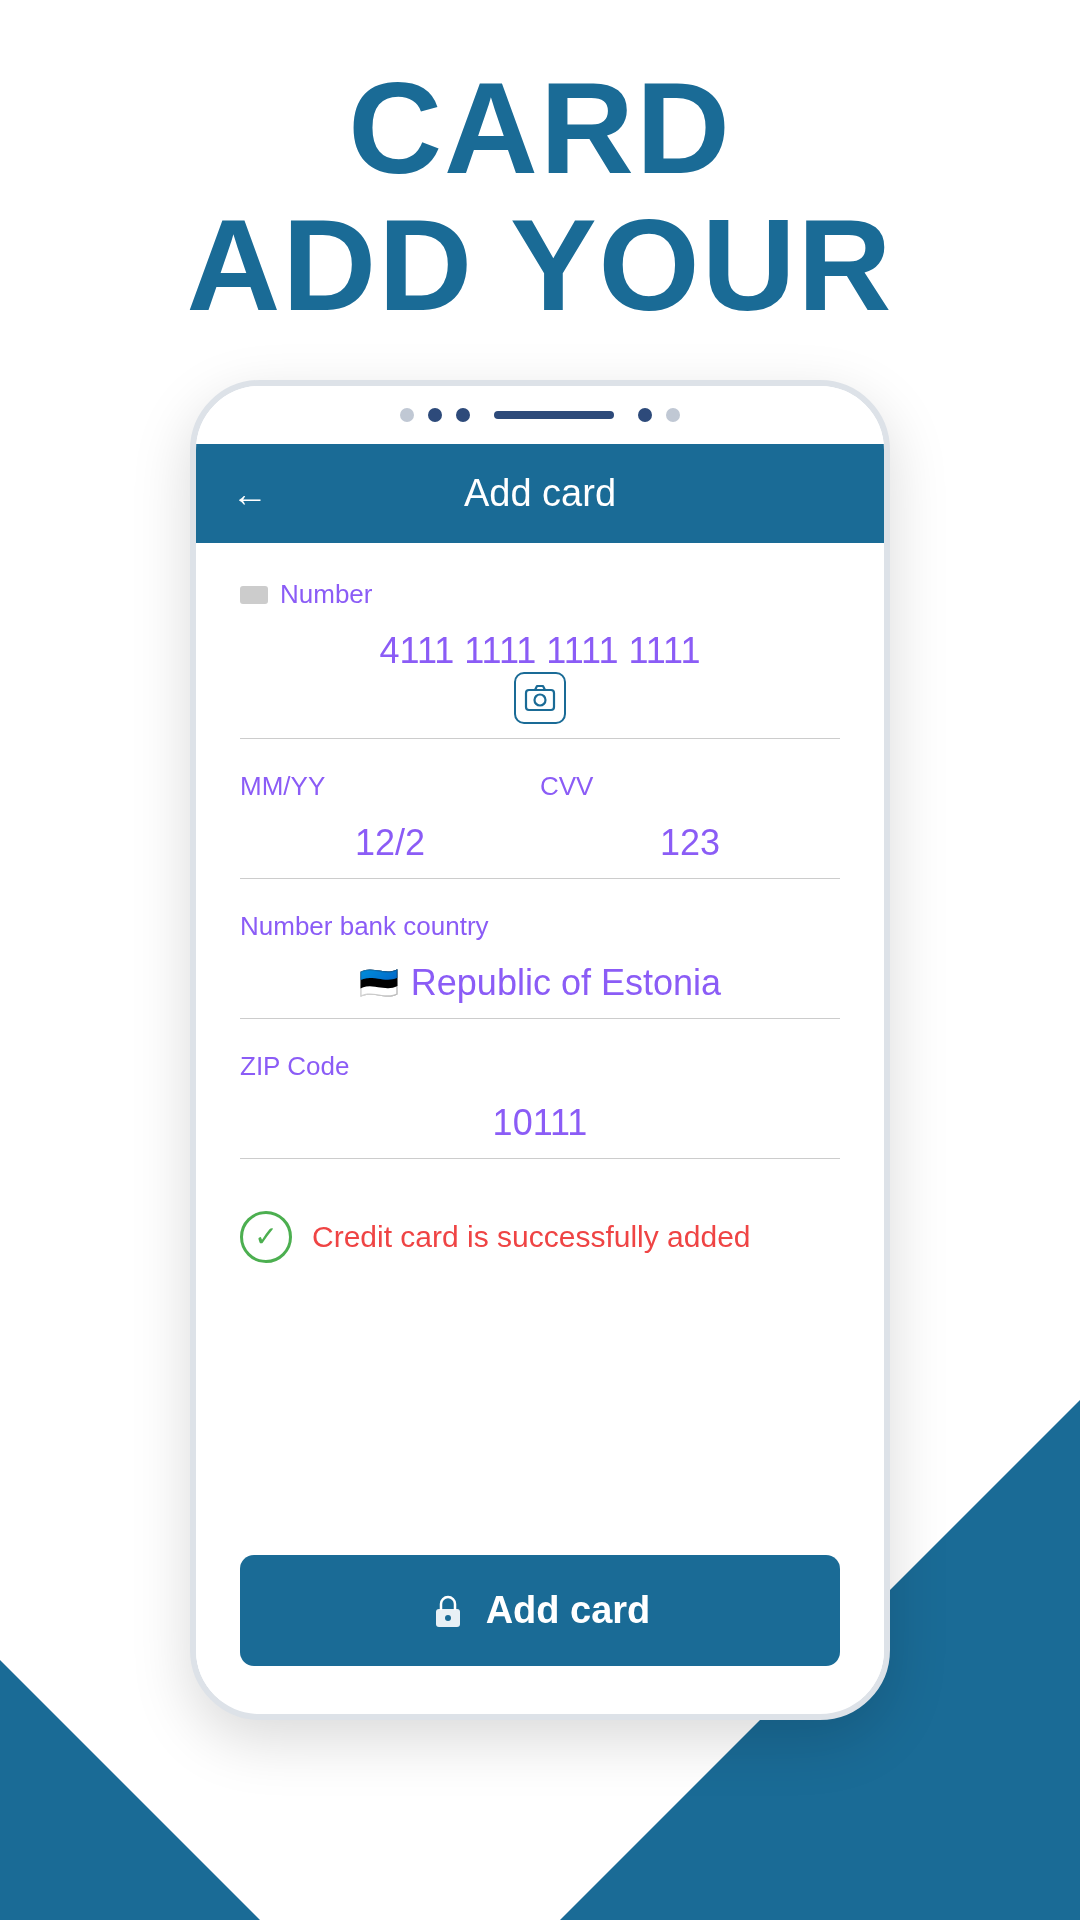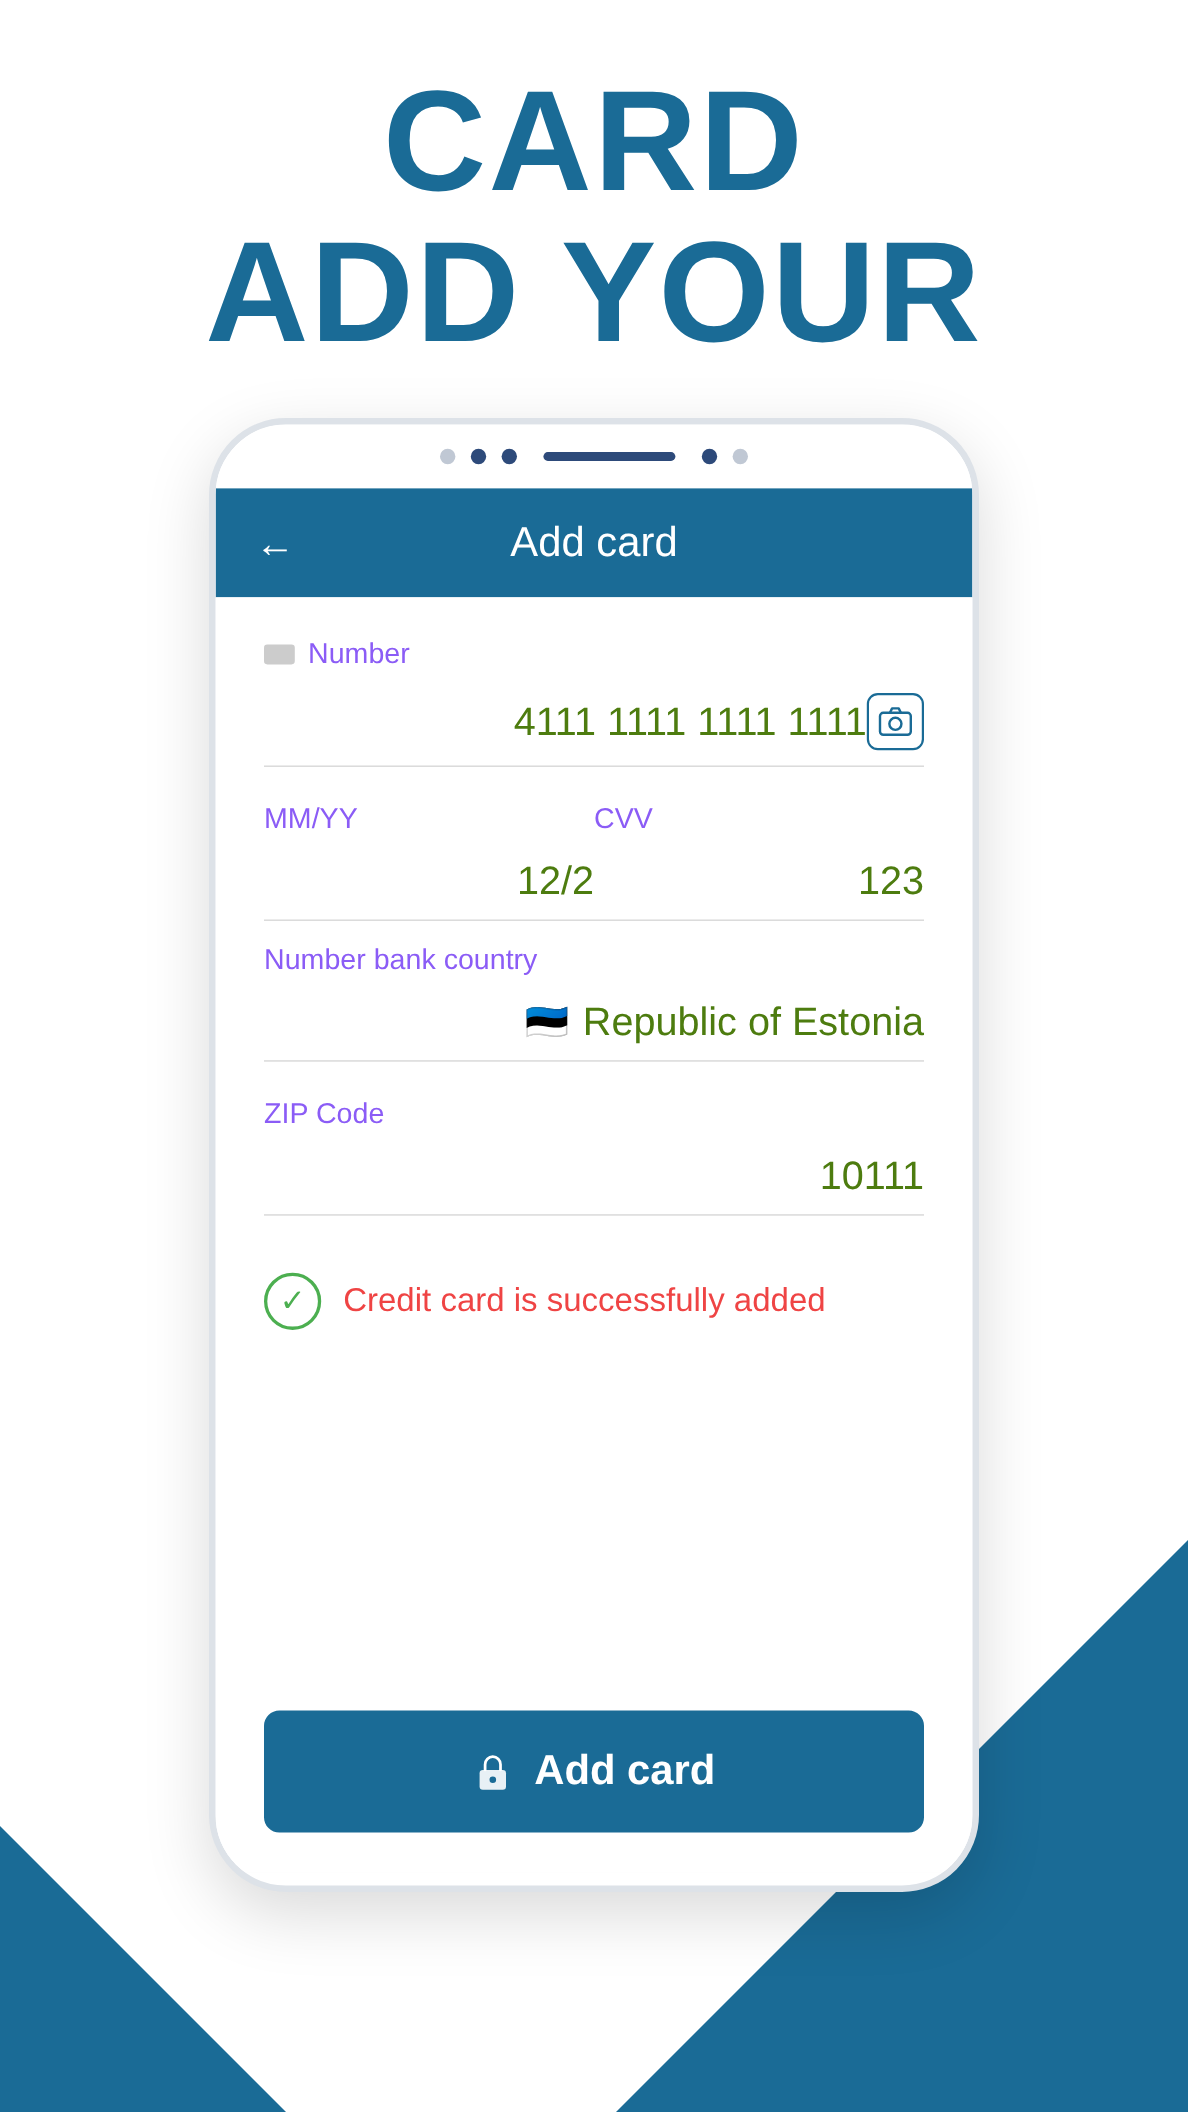--- a/index.html
+++ b/index.html
@@ -163,26 +163,27 @@
 
     .card-stripe {
       width: 28px;
       height: 18px;
       background: #ccc;
       border-radius: 3px;
     }
 
     .field-value {
       font-size: 36px;
-      color: #4d7c0f;
+      color: #8b5cf6;
       padding: 10px 0 14px 0;
       border-bottom: 1.5px solid #ccc;
       display: flex;
       align-items: center;
-      justify-content: flex-end;
+      justify-content: space-between;
+      flex-direction: column;
     }
 
     .camera-icon {
       width: 52px;
       height: 52px;
       border: 2.5px solid #1a6b96;
       border-radius: 10px;
       display: flex;
       align-items: center;
       justify-content: center;
@@ -191,21 +192,21 @@
     }
 
     .camera-svg {
       width: 32px;
       height: 32px;
     }
 
     
     .two-col-row {
       display: flex;
-      margin-bottom: 20px;
+      margin-bottom: 32px;
     }
 
     .two-col-row .field-group {
       flex: 1;
       margin-bottom: 0;
     }
 
     
     .flag-container {
       display: flex;

